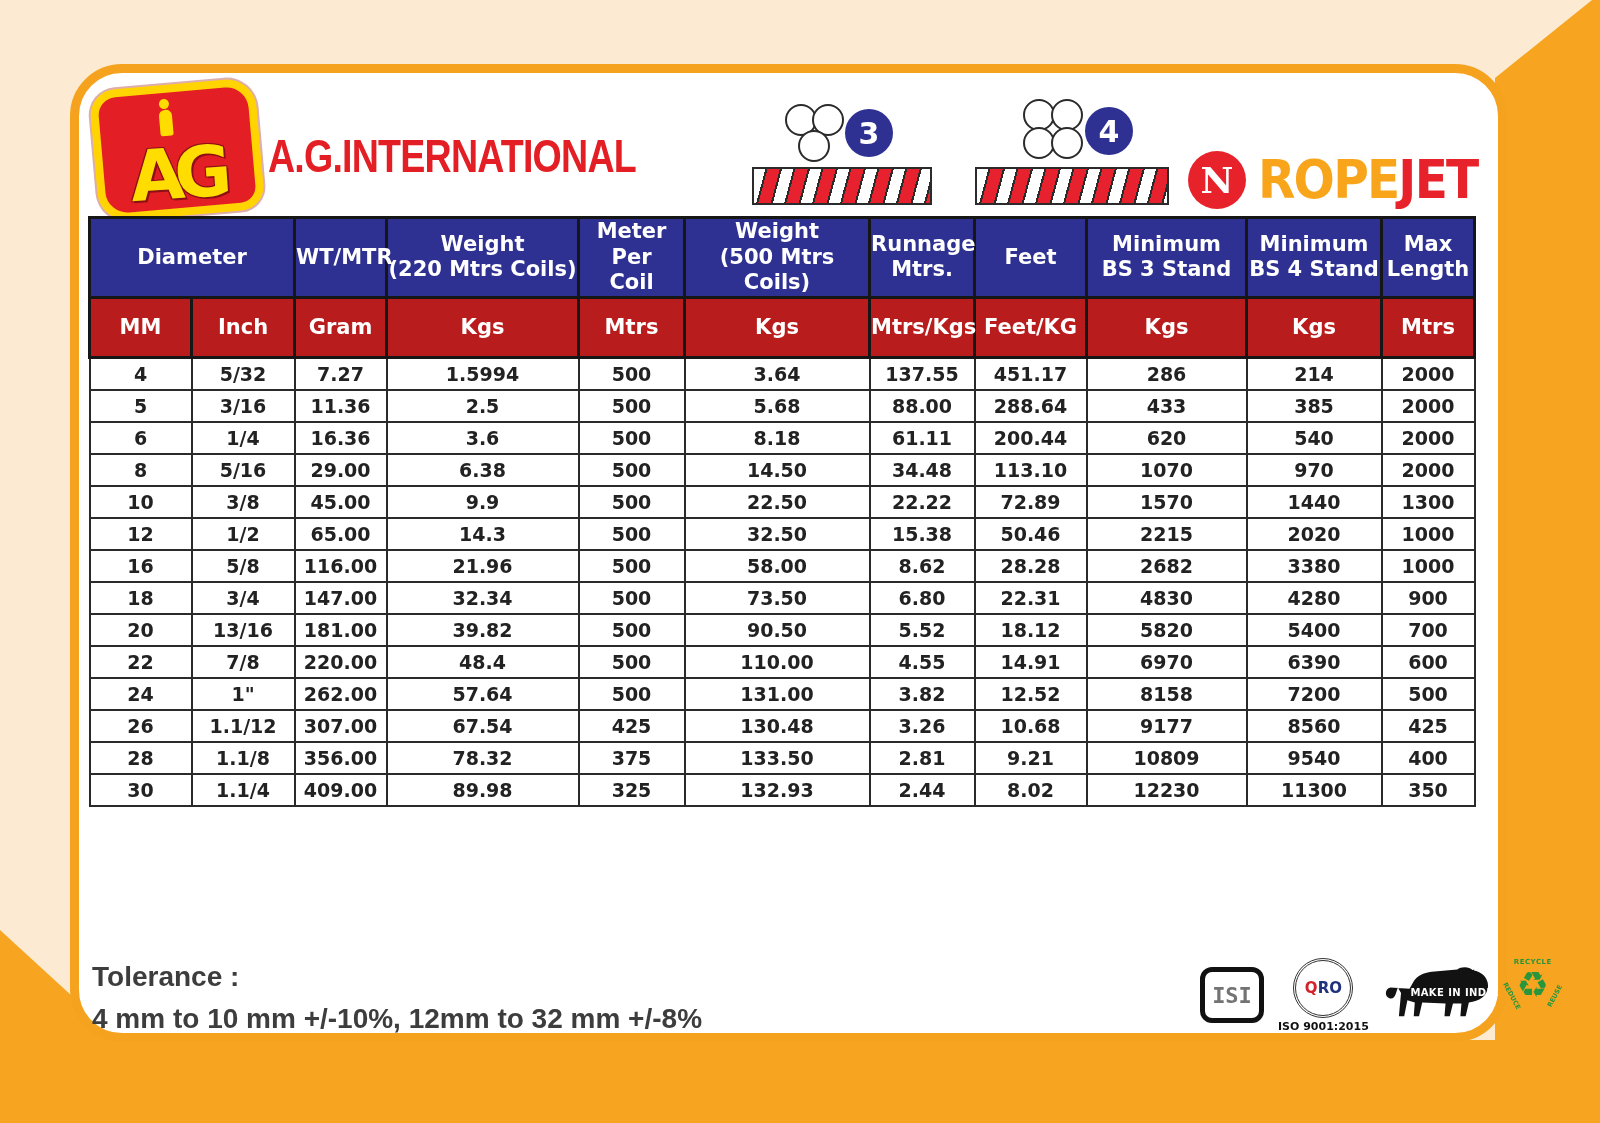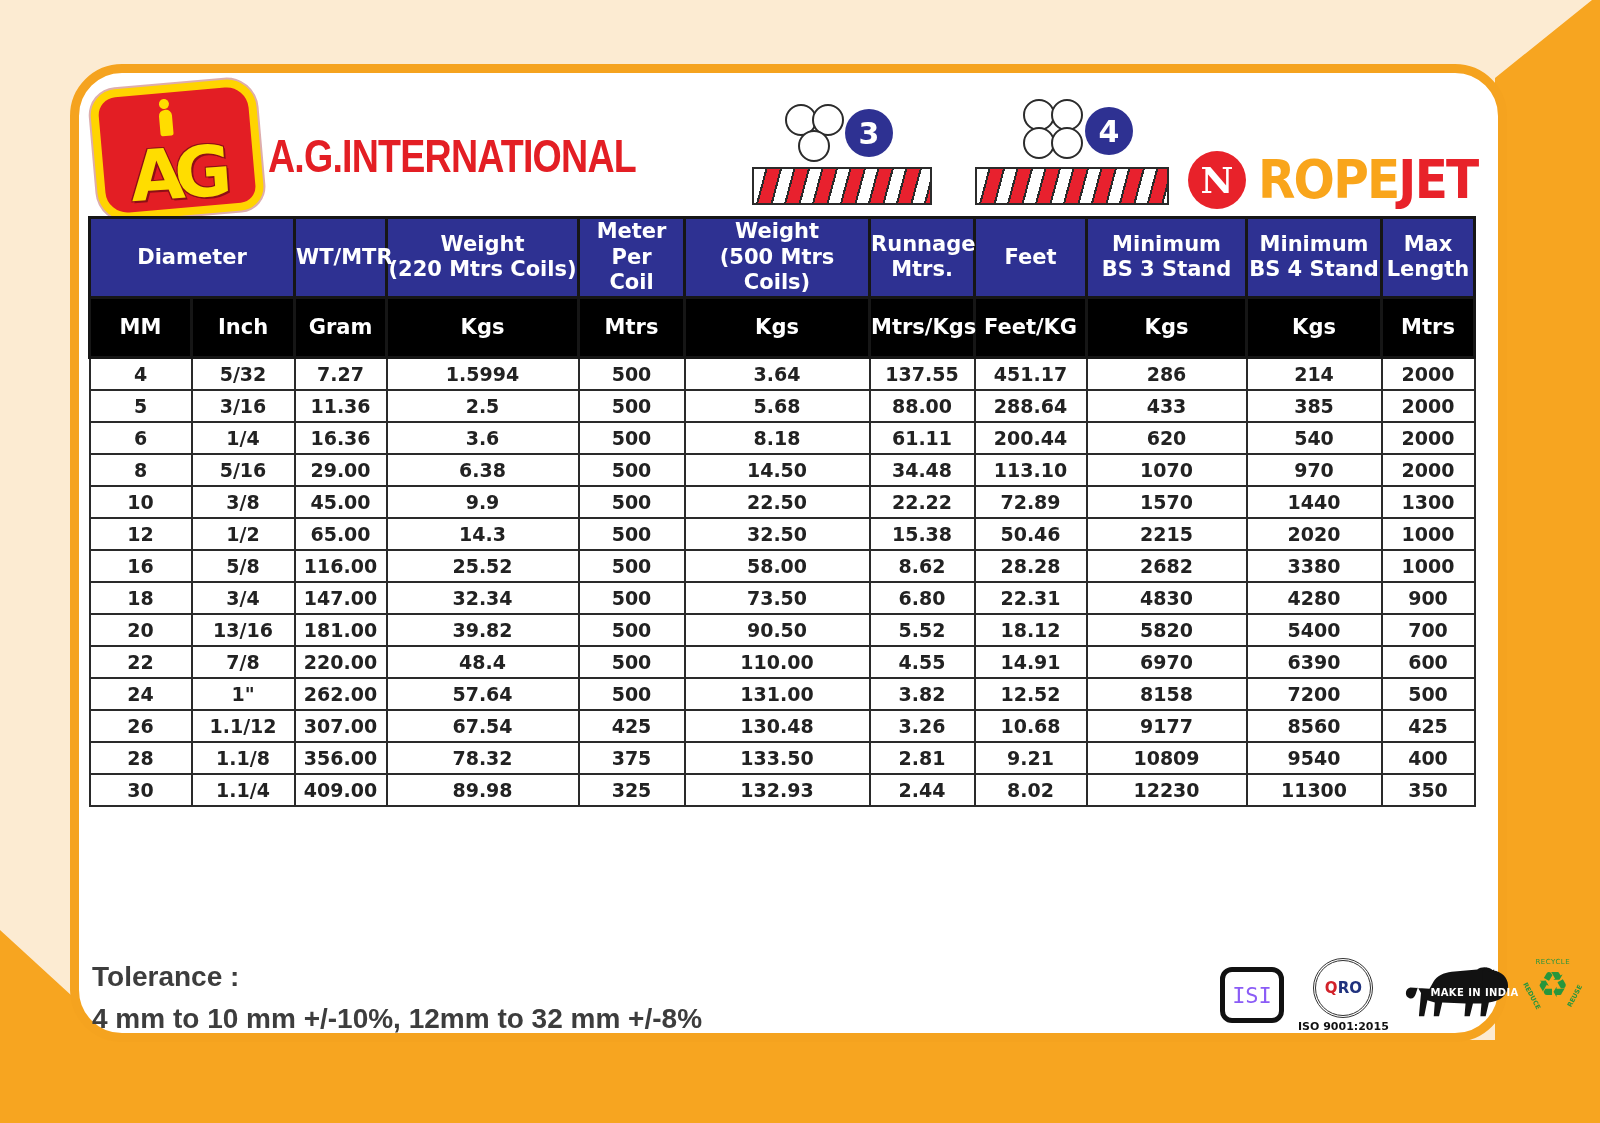--- a/index.html
+++ b/index.html
@@ -43,41 +43,41 @@
                   font-family:"DejaVu Serif",serif;}
   .ropejet-word{font-size:54px;font-weight:900;letter-spacing:-2px;white-space:nowrap;
                 transform:scaleX(.9);transform-origin:left center;}
   .rope-part{color:#F9A51B;} .jet-part{color:#E8222A;}
 
   
   table.spec{position:absolute;left:88px;top:216px;width:1385px;border-collapse:collapse;table-layout:fixed;}
   .spec th,.spec td{text-align:center;vertical-align:middle;padding:0;}
   .spec th.h1{background:#2E3192;color:#fff;height:66px;font-size:21px;font-weight:700;
               border:3px solid #161616;white-space:pre-line;line-height:1.22;}
-  .spec th.h2{background:#000000;color:#fff;height:57px;font-size:21px;font-weight:700;border:3px solid #161616;}
+  .spec th.h2{background:#b91c1c;color:#fff;height:57px;font-size:21px;font-weight:700;border:3px solid #161616;}
   .spec td{background:#fff;color:#222;font-size:19px;font-weight:700;height:30px;border:2px solid #2a2a2a;}
 
   
   .tolerance{position:absolute;left:92px;top:956px;color:#3d3d3d;font-weight:700;font-size:28px;line-height:1.5;
              font-family:"Liberation Sans",sans-serif;}
   .certs{position:absolute;left:1200px;top:950px;height:90px;display:flex;align-items:center;gap:14px;}
   .isi{width:54px;height:46px;border:5px solid #111;border-radius:12px;display:flex;align-items:center;
-       justify-content:center;font-weight:400;font-size:22px;color:#8b5cf6;font-family:"DejaVu Sans Mono",monospace;margin-left:20px;}
+       justify-content:center;font-weight:700;font-size:22px;color:#737373;font-family:"DejaVu Sans Mono",monospace;}
   .qro-wrap{display:flex;flex-direction:column;align-items:center;gap:2px;}
   .qro{width:54px;height:54px;border-radius:50%;border:3px double #333;display:flex;align-items:center;
        justify-content:center;font-size:15px;font-weight:800;color:#20327e;}
   .qro .q{color:#D2222A;}
   .iso{font-size:11px;font-weight:800;color:#111;white-space:nowrap;}
   .lion{position:relative;width:106px;height:56px;}
   .lion svg{width:100%;height:100%;display:block;}
   .lion-label{position:absolute;left:26%;top:36%;color:#fff;font-size:10px;font-weight:800;
               letter-spacing:.4px;white-space:nowrap;}
   .recycle{position:relative;width:60px;height:74px;color:#27963C;display:flex;flex-direction:column;
            align-items:center;justify-content:flex-start;}
-  .recycle-word{font-size:7px;font-weight:400;letter-spacing:.5px;}
+  .recycle-word{font-size:7px;font-weight:700;letter-spacing:.5px;}
   .recycle-symbol{font-size:36px;line-height:1.05;}
   .recycle-side-left{position:absolute;left:-6px;top:34px;transform:rotate(62deg);font-size:6.5px;font-weight:800;}
   .recycle-side-right{position:absolute;right:-4px;top:34px;transform:rotate(-62deg);font-size:6.5px;font-weight:800;}
 </style>
 </head>
 <body>
 
 <div class="page">
 
   <div class="orange-frame"></div>
@@ -239,21 +239,21 @@
           <td>15.38</td>
           <td>50.46</td>
           <td>2215</td>
           <td>2020</td>
           <td>1000</td>
         </tr>
         <tr>
           <td>16</td>
           <td>5/8</td>
           <td>116.00</td>
-          <td>25.52</td>
+          <td>21.96</td>
           <td>500</td>
           <td>58.00</td>
           <td>8.62</td>
           <td>28.28</td>
           <td>2682</td>
           <td>3380</td>
           <td>1000</td>
         </tr>
         <tr>
           <td>18</td>

